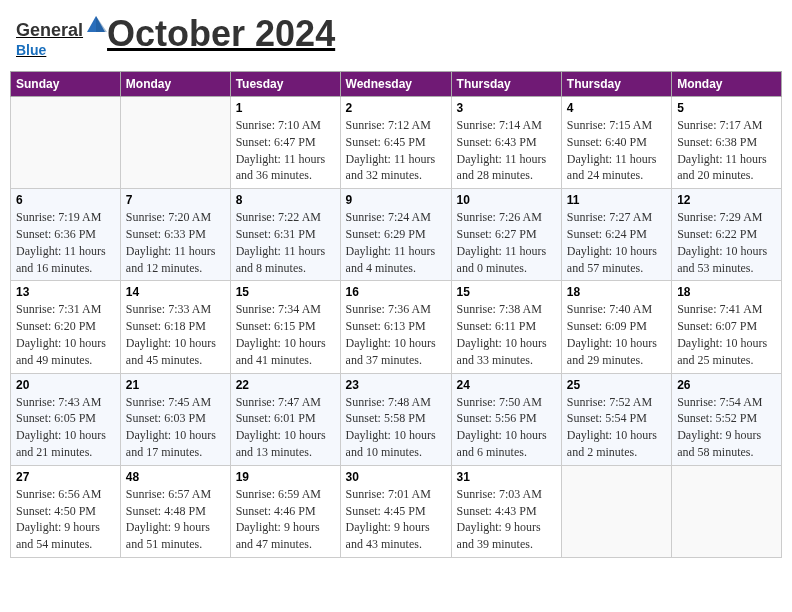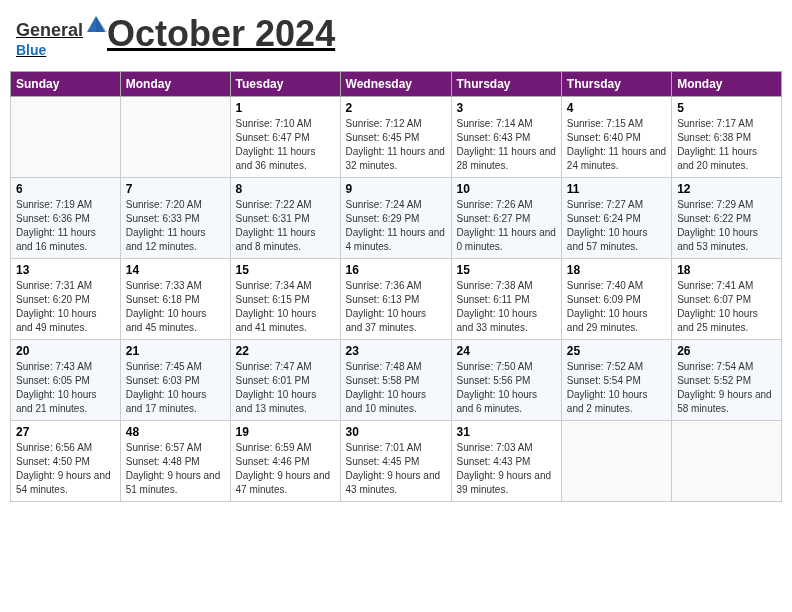--- a/index.html
+++ b/index.html
@@ -74,22 +74,23 @@
       background: #f5f8fd;
     }
     .day-num {
       font-weight: bold;
       font-size: 12px;
       display: block;
       margin-bottom: 2px;
     }
     .day-detail {
       color: #333;
-      font-size: 10px;
+      font-size: 12px;
       line-height: 1.4;
+      font-family: Liberation Serif, serif;
     }
     .empty-cell {
       background: #f9f9f9 !important;
     }
   </style>
 </head>
 <body>
 
 <div class="header">
   <div class="logo">

